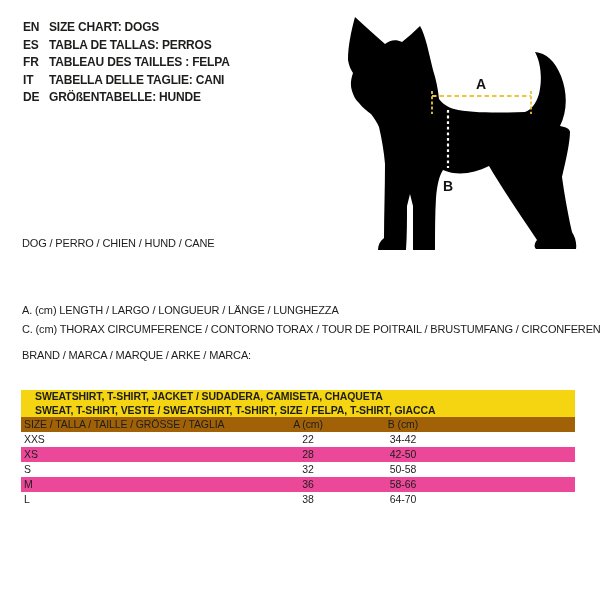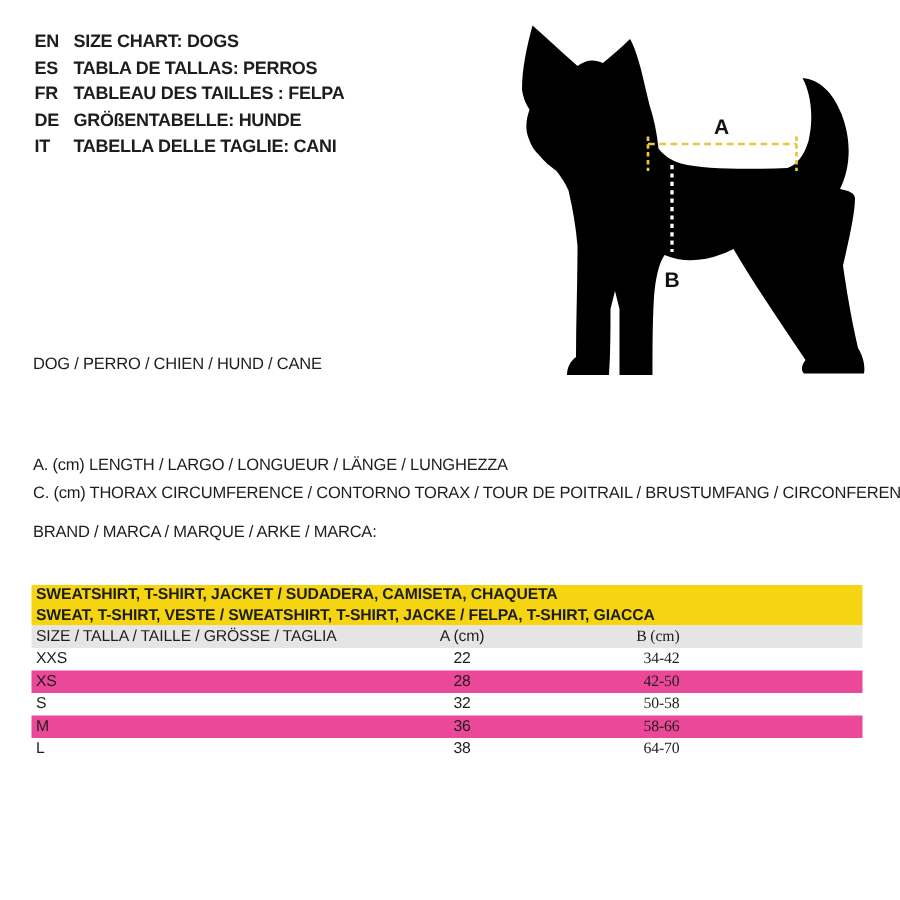--- a/index.html
+++ b/index.html
@@ -18,27 +18,27 @@
   .label-a { left:151px; top:78px; }
   .label-b { left:118px; top:180px; }
   
   .note { position:absolute; left:22px; font-size:11px; letter-spacing:-0.15px; white-space:nowrap; }
   .caption-line { top:237px; }
   .note-length { top:304px; }
   .note-thorax { top:323px; }
   .note-brand  { top:349px; }
   
   .size-table { position:absolute; left:21px; top:390px; width:554px; }
-  .category-band { background:#f5d511; font-weight:700; font-size:10.5px; line-height:13.5px; padding:0 0 0 3px; letter-spacing:-0.1px; white-space:nowrap; }
+  .category-band { background:#f5d511; font-weight:700; font-size:10.5px; line-height:13.5px; padding:0 0 0 14px; letter-spacing:-0.1px; white-space:nowrap; }
   .t-row { display:flex; height:15px; font-size:10.5px; line-height:15px; letter-spacing:-0.1px; }
-  .t-head { background:#e5e5e5; }
+  .t-head { background:#a16207; }
   .stripe { background:#ec4899; }
   .c-size { flex:0 0 239px; padding-left:3px; white-space:nowrap; overflow:hidden; }
   .c-a { flex:0 0 90px; text-align:center; }
-  .c-b { flex:0 0 100px; text-align:right;font-family:Liberation Serif, serif; }
+  .c-b { flex:0 0 100px; text-align:center; }
   .c-fill { flex:1; }
 </style>
 </head>
 <body>
 
 <div class="page">
 
   <div class="lang-list">
     <div class="lang-row">
       <span class="lang-code">EN</span>
@@ -46,26 +46,26 @@
     </div>
     <div class="lang-row">
       <span class="lang-code">ES</span>
       <span class="lang-title">TABLA DE TALLAS: PERROS</span>
     </div>
     <div class="lang-row">
       <span class="lang-code">FR</span>
       <span class="lang-title">TABLEAU DES TAILLES : FELPA</span>
     </div>
     <div class="lang-row">
+      <span class="lang-code">IT</span>
+      <span class="lang-title">TABELLA DELLE TAGLIE: CANI</span>
+    </div>
+    <div class="lang-row">
       <span class="lang-code">DE</span>
       <span class="lang-title">GRÖßENTABELLE: HUNDE</span>
-    </div>
-    <div class="lang-row">
-      <span class="lang-code">IT</span>
-      <span class="lang-title">TABELLA DELLE TAGLIE: CANI</span>
     </div>
   </div>
 
   <div class="dog-figure">
     <svg viewBox="0 0 260 260">
       <path fill="#000000" d="
         M 25,17
         C 21,32 18,46 18,60
         C 19,66 21,70 23,73
         C 21,79 20,85 22,91
@@ -116,21 +116,21 @@
   </div>
 
   <div class="note note-length">A. (cm) LENGTH / LARGO / LONGUEUR / LÄNGE / LUNGHEZZA</div>
   <div class="note caption-line">DOG / PERRO / CHIEN / HUND / CANE</div>
   <div class="note note-thorax">C. (cm) THORAX CIRCUMFERENCE / CONTORNO TORAX / TOUR DE POITRAIL / BRUSTUMFANG / CIRCONFERENZA TORACE</div>
   <div class="note note-brand">BRAND / MARCA / MARQUE / ARKE / MARCA:</div>
 
   <div class="size-table">
     <div class="category-band">
       <div>SWEATSHIRT, T-SHIRT, JACKET / SUDADERA, CAMISETA, CHAQUETA</div>
-      <div>SWEAT, T-SHIRT, VESTE / SWEATSHIRT, T-SHIRT, JACKE / FELPA, T-SHIRT, GIACCA</div>
+      <div>SWEAT, T-SHIRT, VESTE / SWEATSHIRT, T-SHIRT, SIZE / FELPA, T-SHIRT, GIACCA</div>
     </div>
     <div class="t-row t-head">
       <div class="c-size">SIZE / TALLA / TAILLE / GRÖSSE / TAGLIA</div>
       <div class="c-a">A (cm)</div>
       <div class="c-b">B (cm)</div>
       <div class="c-fill"></div>
     </div>
     <div class="t-row">
       <div class="c-size">XXS</div>
       <div class="c-a">22</div>

